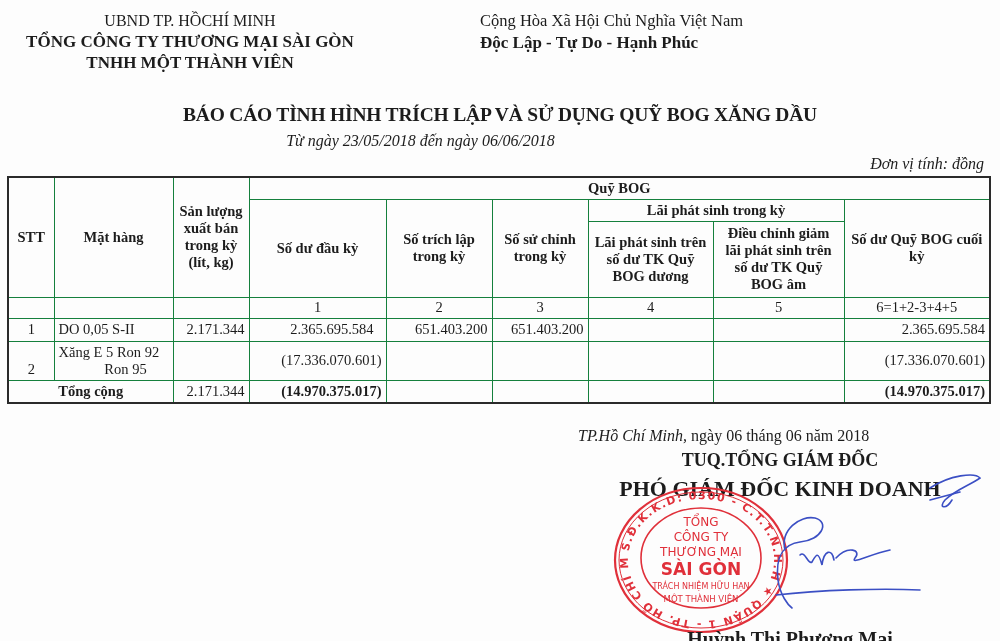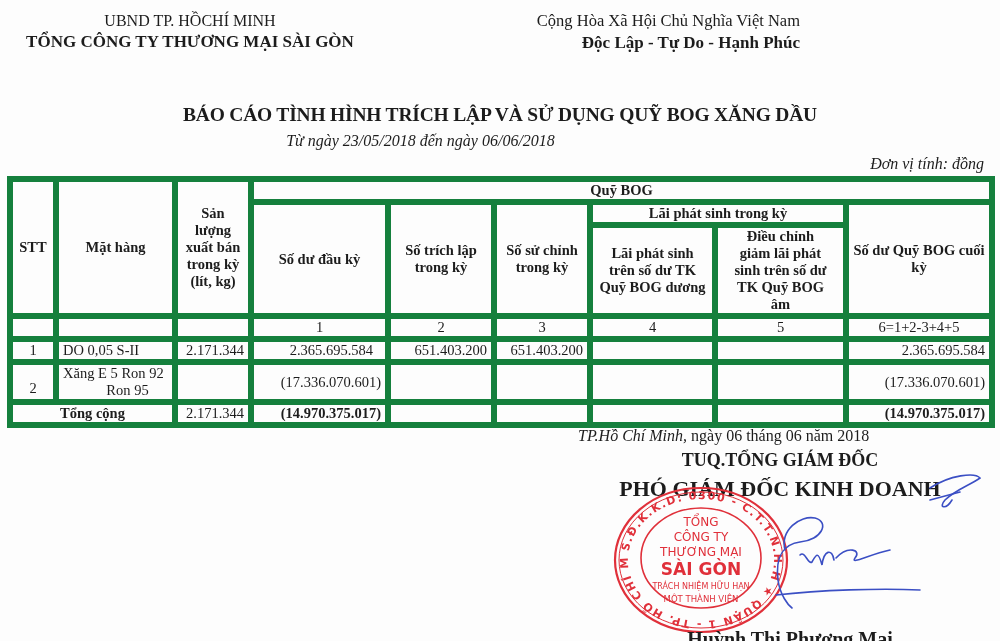--- a/index.html
+++ b/index.html
@@ -2,30 +2,30 @@
 <html><head>
 <meta charset="utf-8">
 <style>
   html, body { margin:0; padding:0; }
   body { width:1000px; height:641px; background:#fdfdfd; position:relative; overflow:hidden;
          font-family:"Liberation Serif","DejaVu Serif",serif; color:#1c1c1c; }
   .abs { position:absolute; }
   .hdr-left { left:0; top:10px; width:380px; text-align:center; line-height:21px; }
   .hdr-left .l1 { font-size:16px; }
   .hdr-left .l2, .hdr-left .l3 { font-size:17px; font-weight:bold; }
-  .hdr-right { left:480px; top:10px; width:320px; text-align:right; line-height:22px; }
+  .hdr-right { left:480px; top:10px; width:320px; text-align:left; line-height:22px; }
   .hdr-right .r1 { font-size:16.5px; }
   .hdr-right .r2 { font-size:17px; font-weight:bold; }
   .title { left:0; top:104px; width:1000px; text-align:center; font-size:19.5px; font-weight:bold; letter-spacing:-0.2px; }
   .subtitle { left:0; top:132px; width:841px; text-align:center; font-size:16px; font-style:italic; }
   .unit { right:16px; top:155px; font-size:16px; font-style:italic; }
 
   table.report { position:absolute; left:7px; top:176px; width:982px; border-collapse:collapse;
                  font-size:14.5px; table-layout:fixed; }
-  table.report td { border:6px solid #15803d; padding:0 4px; vertical-align:middle; line-height:17px; }
+  table.report td { border:1px solid #15803d; padding:0 4px; vertical-align:middle; line-height:17px; }
   table.report { border:2px solid #2a2a2a; }
   .th { font-weight:bold; text-align:center; }
   .c { text-align:center; }
   .r { text-align:right; }
   .l { text-align:left; }
   .b { font-weight:bold; }
 
   .place-date { left:578px; top:427px; font-size:16px; }
   .place-date i { font-style:italic; }
   .sig1 { left:600px; top:450px; width:360px; text-align:center; font-size:18px; font-weight:bold; }
@@ -33,20 +33,21 @@
   .signer { left:640px; top:612px; width:300px; text-align:center; font-size:20px; font-weight:bold;margin-top:16px; }
   .stamp { left:612px; top:486px; width:178px; height:148px; }
   .signature { left:600px; top:470px; width:400px; height:170px; }
 </style>
 </head>
 <body>
 
 <div class="abs hdr-left">
   <div class="l1">UBND TP. HỒCHÍ MINH</div>
   <div class="l2">TỔNG CÔNG TY THƯƠNG MẠI SÀI GÒN</div>
+  <div class="l3">TNHH MỘT THÀNH VIÊN</div>
 </div>
 
 <div class="abs hdr-right">
   <div class="r1">Cộng Hòa Xã Hội Chủ Nghĩa Việt Nam</div>
   <div class="r2">Độc Lập - Tự Do - Hạnh Phúc</div>
 </div>
 
 <div class="abs title">BÁO CÁO TÌNH HÌNH TRÍCH LẬP VÀ SỬ DỤNG QUỸ BOG XĂNG DẦU</div>
 <div class="abs subtitle">Từ ngày 23/05/2018 đến ngày 06/06/2018</div>
 <div class="abs unit">Đơn vị tính: đồng</div>

